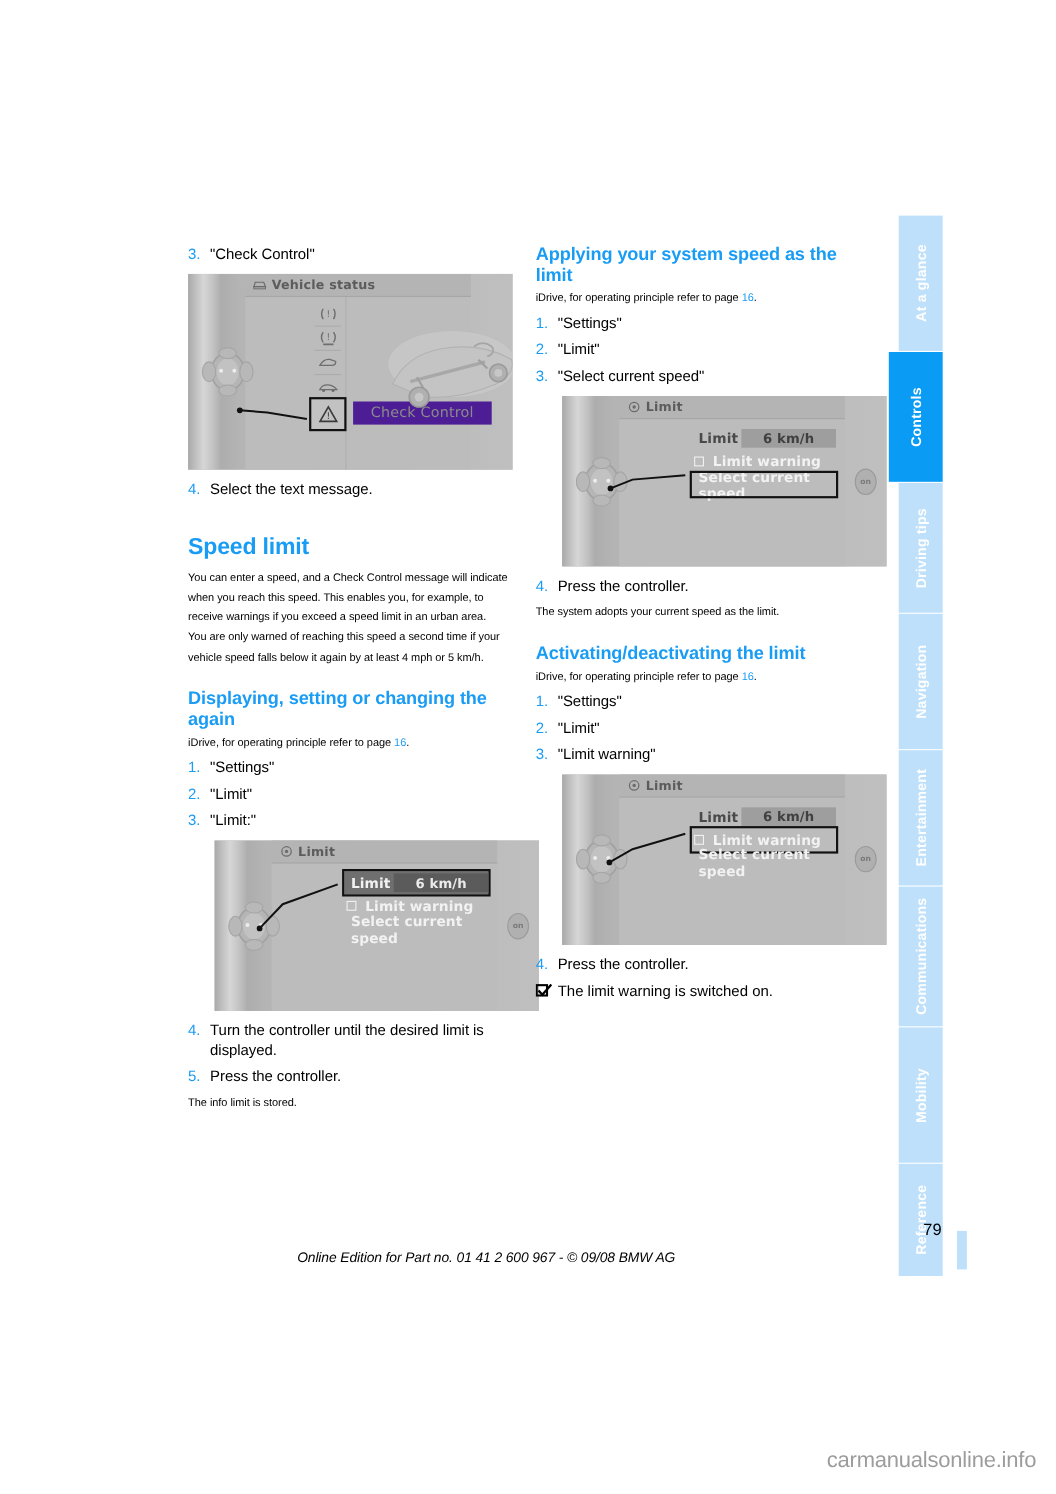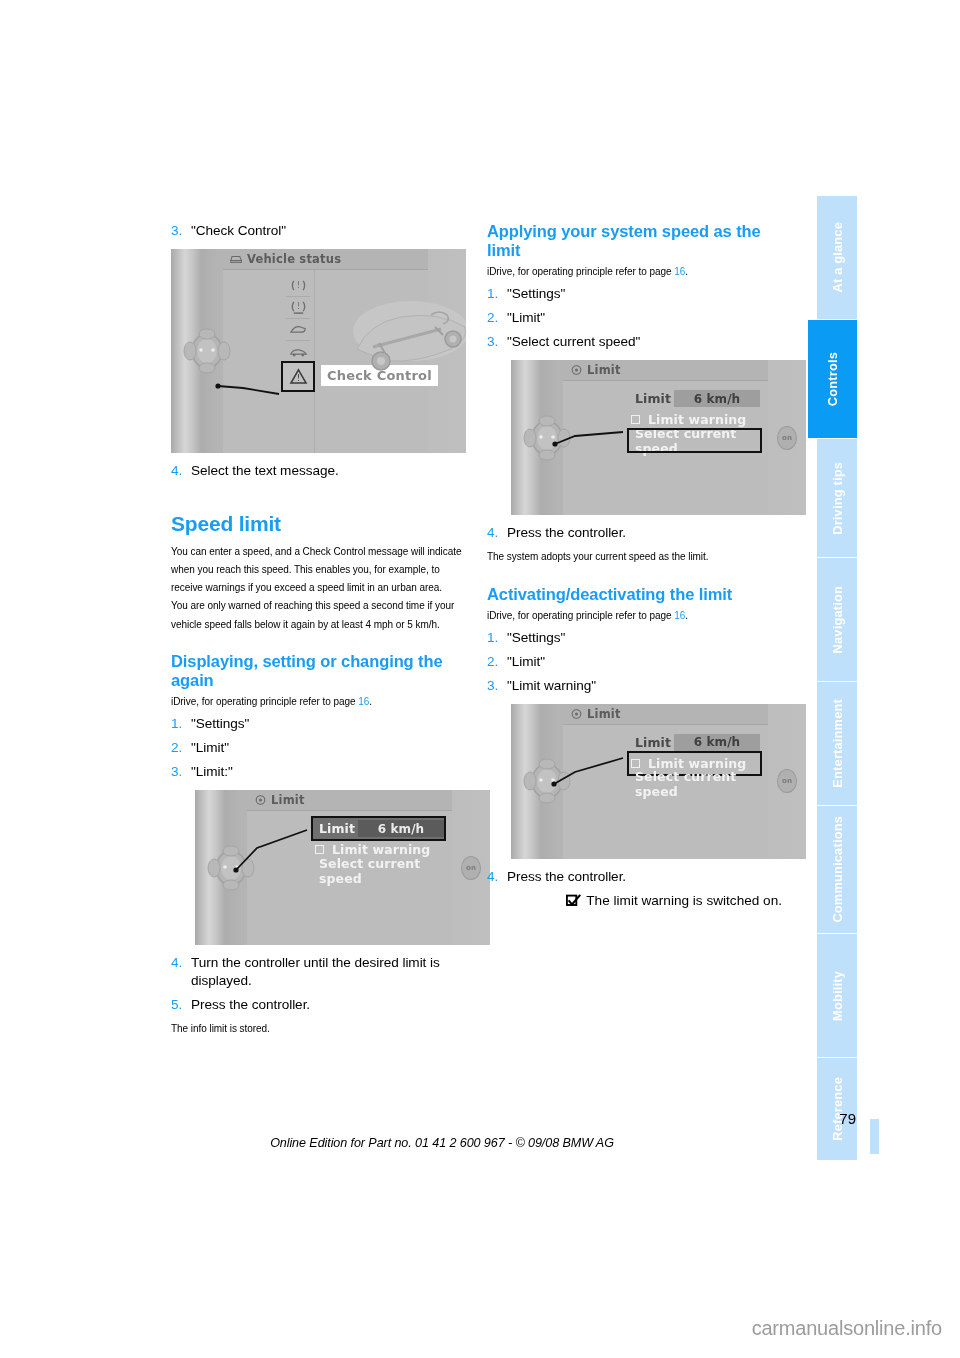--- a/index.html
+++ b/index.html
@@ -69,41 +69,40 @@
   .gap-md { height: 18px; }
   .gap-lg { height: 26px; }
 
   
   .note-line {
     display: flex;
     align-items: flex-start;
     font-size: 13.6px;
     line-height: 18.1px;
     margin-top: 6px;
-    justify-content: flex-end;
   }
   .check-icon {
     flex: 0 0 auto;
     width: 15px; height: 14px;
     margin: 2px 5px 0 0;
     position: relative;
   }
   .check-icon svg { display: block; }
 
   
   .shot {
     position: relative;
     width: 295px;
     margin: 9px 0 9px 0;
     background: #b8b8b8;
     overflow: hidden;
     font-family: "DejaVu Sans", sans-serif;
   }
   .shot-155 { height: 155px; margin-left: 24px; }
-  .shot-170 { height: 204px; }
+  .shot-170 { height: 178px; }
 
   .shot-bg {
     position: absolute; inset: 0;
     background:
       linear-gradient(90deg,
         #a9a9a9 0px, #bdbdbd 6px, #d6d6d6 14px, #c4c4c4 22px,
         #adadad 30px, #b4b4b4 46px, #bfbfbf 100%);
   }
   .shot-panel {
     position: absolute;
@@ -211,25 +210,25 @@
     width: 30px; height: 27px;
     outline: 2.5px solid #111;
     background: #c2c2c2;
     display: flex; align-items: center; justify-content: center;
     color: #3b3b3b;
   }
   .vs-label {
     position: absolute;
     left: 150px; top: 116px;
     height: 21px;
-    padding: 0 6px;
-    background: #ffffff;
+    padding: 0 16px;
+    background: #4c1d95;
     color: #8a8a8a;
     font-size: 13px;
-    font-weight: bold;
+    font-weight: normal;
     display: flex; align-items: center;
     letter-spacing: 0.2px;
   }
   .vs-car {
     position: absolute;
     left: 168px; top: 34px;
     width: 135px; height: 106px;
   }
   .vs-divider {
     position: absolute;

